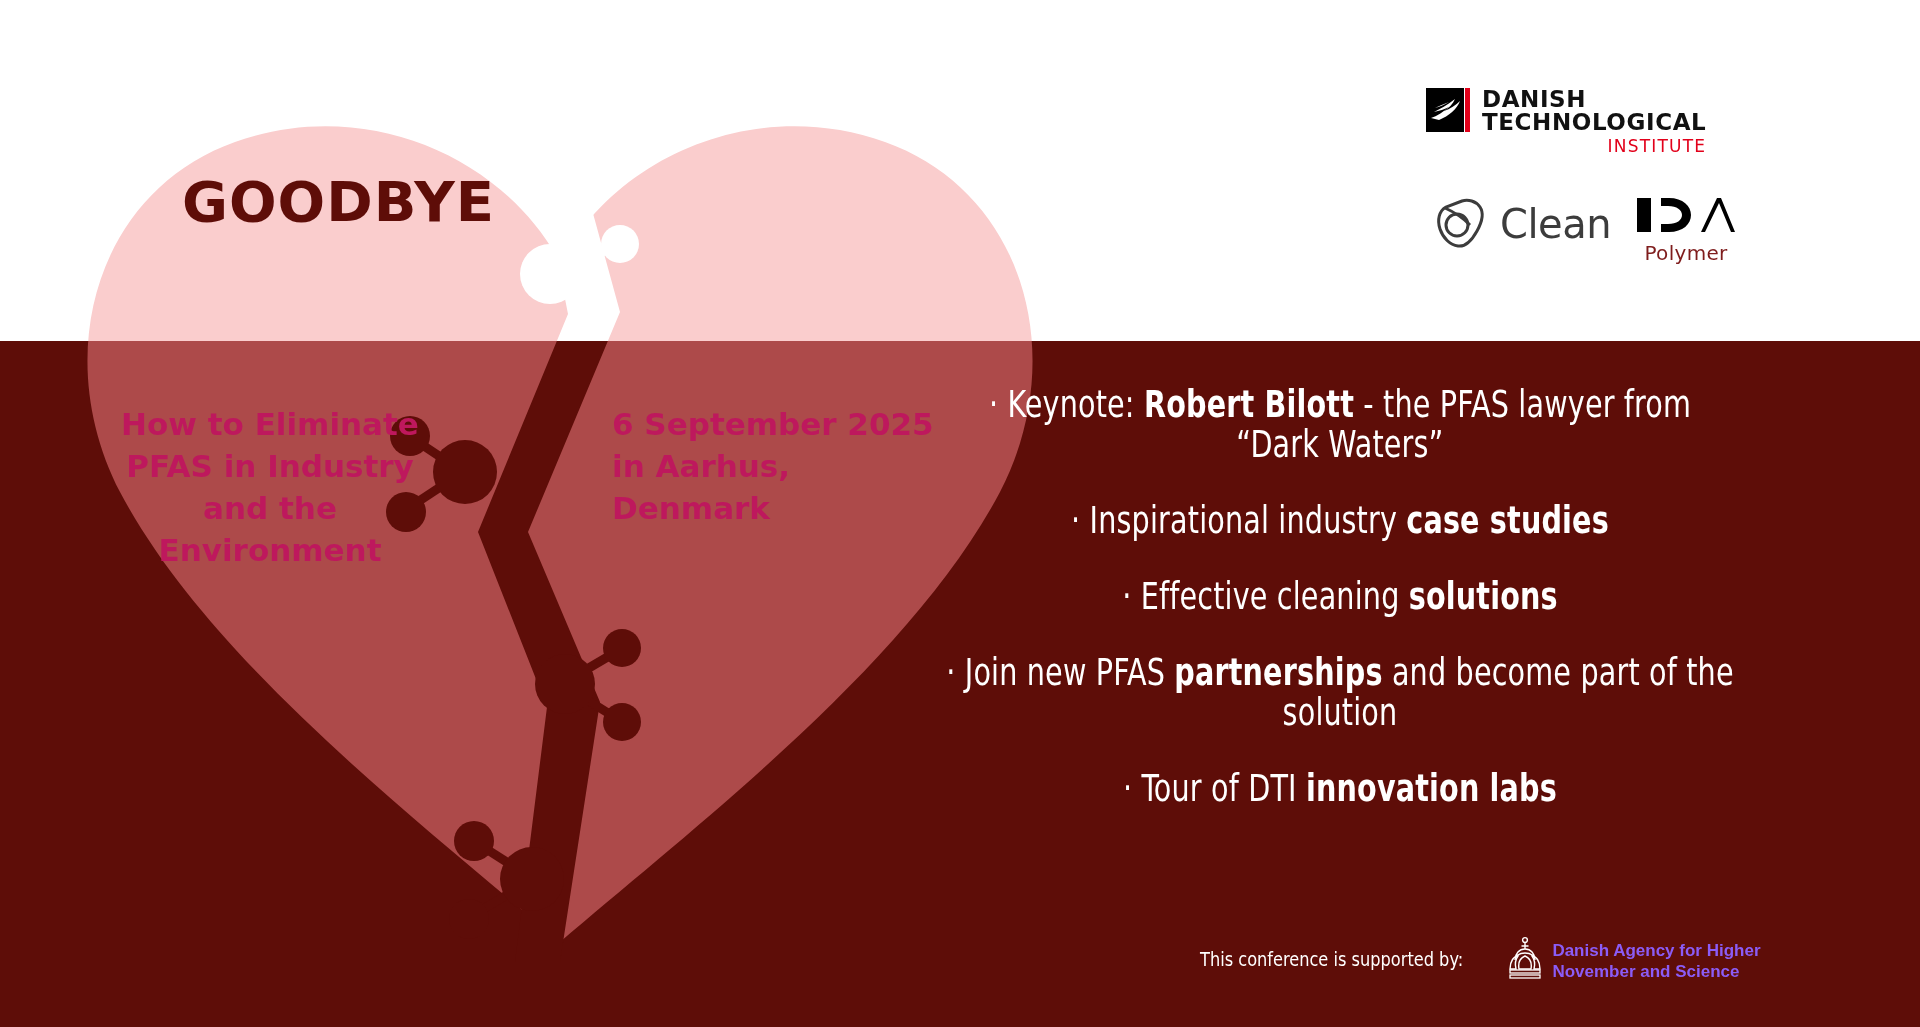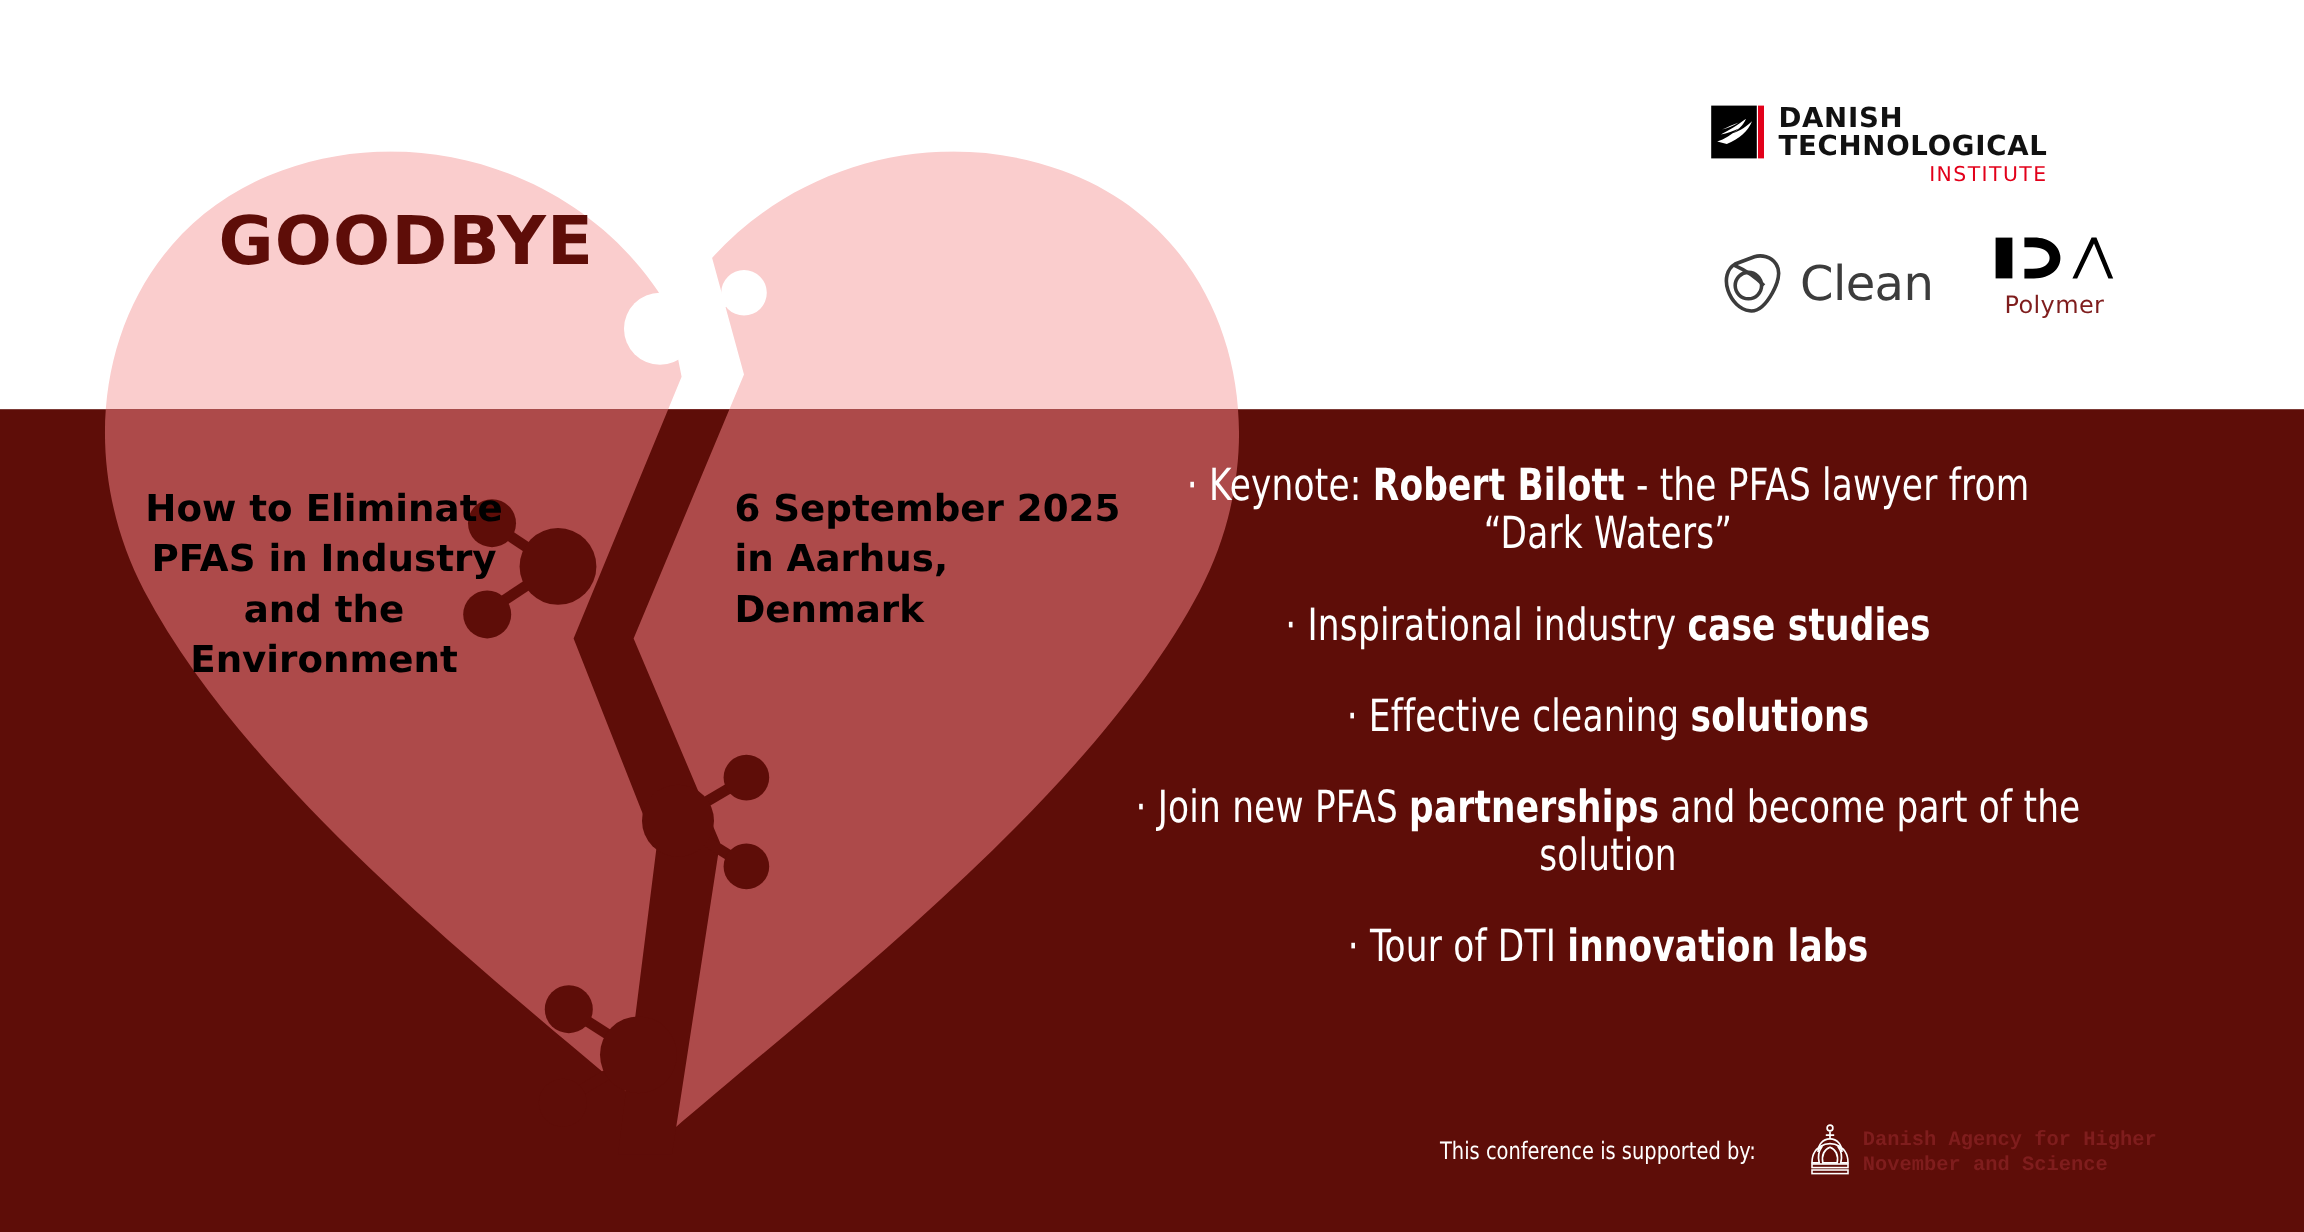--- a/index.html
+++ b/index.html
@@ -50,21 +50,21 @@
   }
   #word-goodbye { left: 182px; top: 169px; }
   #word-forever { left: 634px; top: 169px; }
 
   .heart-sub {
     position: absolute;
     font-family: "DejaVu Sans", sans-serif;
     font-weight: 700;
     font-size: 31px;
     line-height: 42px;
-    color: #000000;
+    color: #be185d;
   }
   #sub-left {
     left: 120px; top: 403px;
     width: 300px;
     text-align: center;
   }
   #sub-right {
     left: 612px; top: 403px;
     width: 330px;
     text-align: left;
@@ -115,23 +115,23 @@
     font-weight: 400;
     font-size: 17px;
     letter-spacing: 1.2px;
     color: #E2001A;
     display: block;
     text-align: right;
     margin-top: 3px;
   }
   #logo-row-2 {
     display: flex;
-    align-items: flex-end;
+    align-items: flex-start;
     margin-top: 40px;
-    gap: 50px;
+    gap: 24px;
     padding-left: 6px;
   }
   #clean-logo {
     display: flex;
     align-items: center;
     gap: 10px;
   }
   #clean-word {
     font-family: "DejaVu Sans", sans-serif;
     font-weight: 400;
@@ -188,25 +188,25 @@
     white-space: nowrap;
     transform: scaleX(0.9);
     transform-origin: left center;
   }
   #agency-logo {
     display: flex;
     align-items: flex-end;
     gap: 8px;
   }
   #agency-words {
-    font-family: Liberation Mono, monospace;
+    font-family: Liberation Sans, sans-serif;
     font-weight: 700;
     font-size: 17px;
     line-height: 21px;
-    color: #7f1d1d;
+    color: #8b5cf6;
     white-space: nowrap;
   }
 </style>
 </head>
 <body>
 
 <div id="poster">
 
   <div class="band-top"></div>
   <div class="band-bottom"></div>

